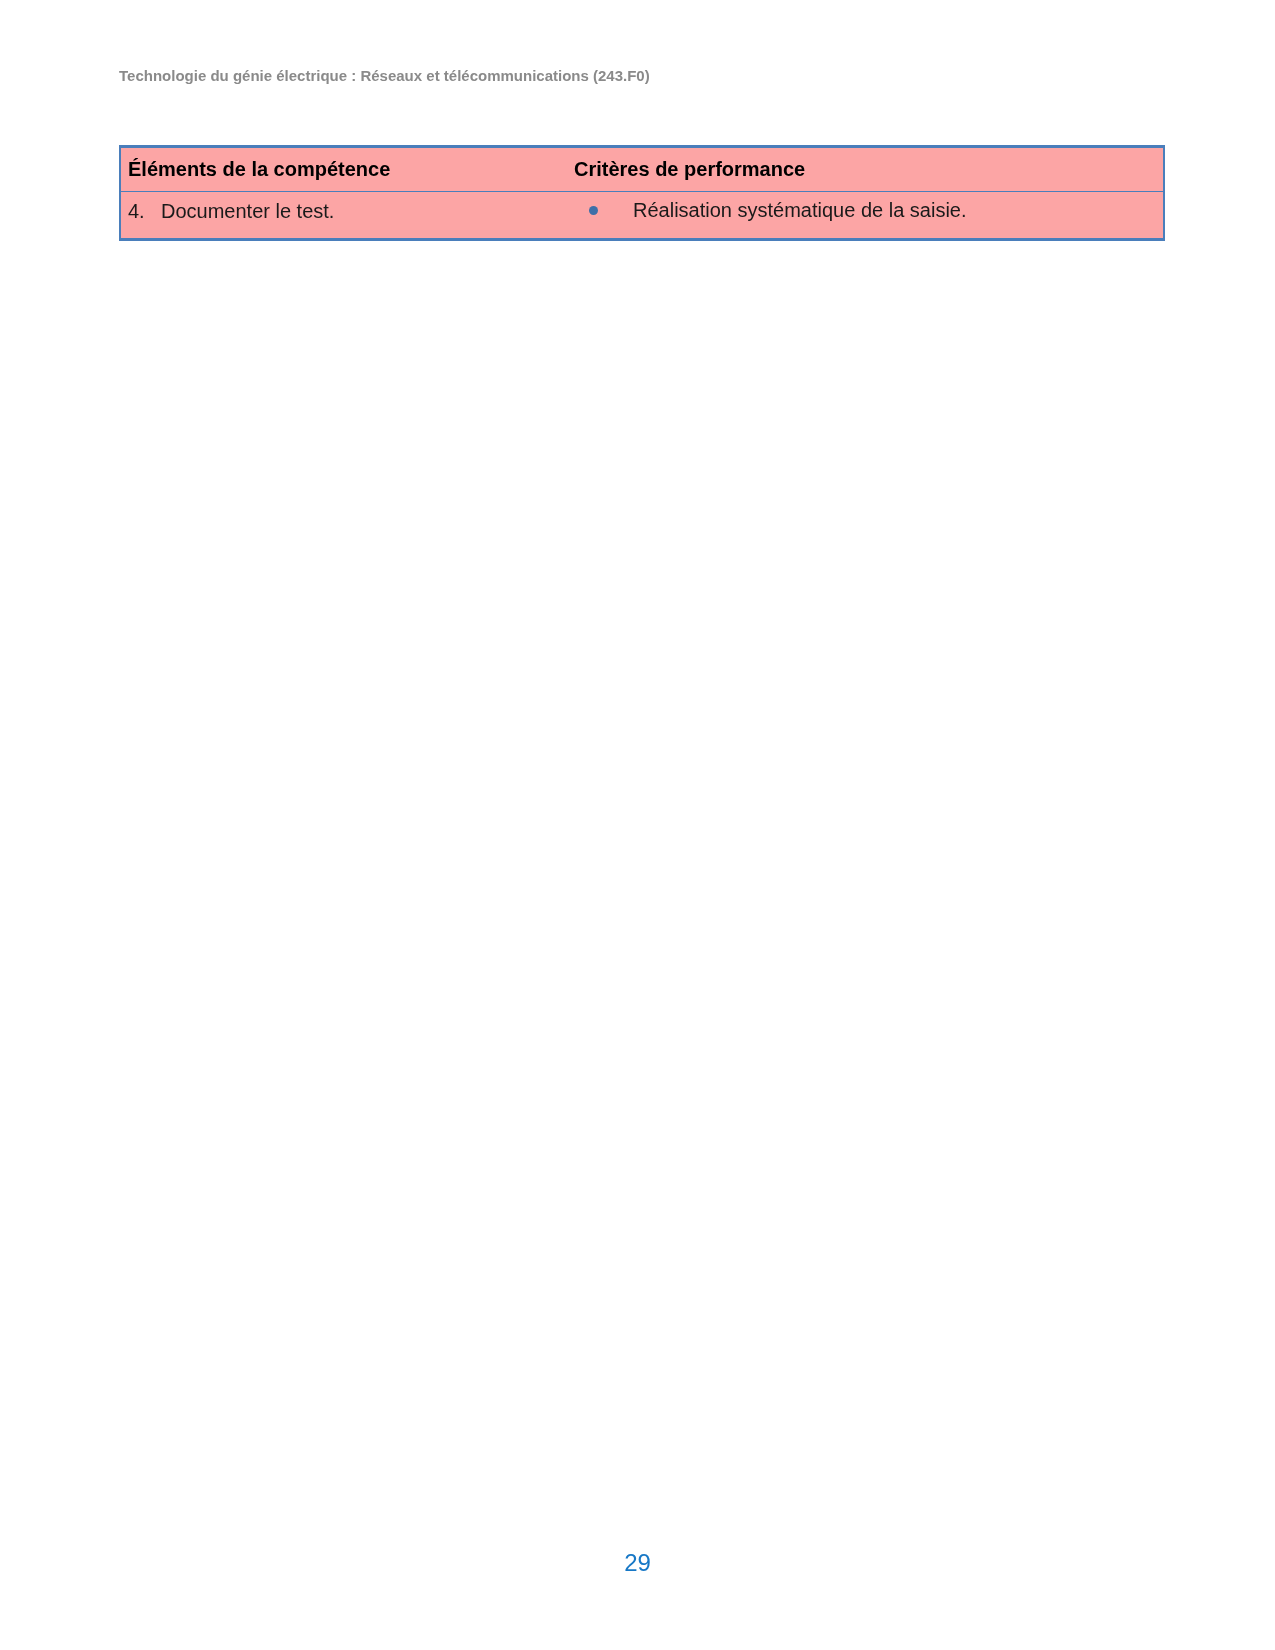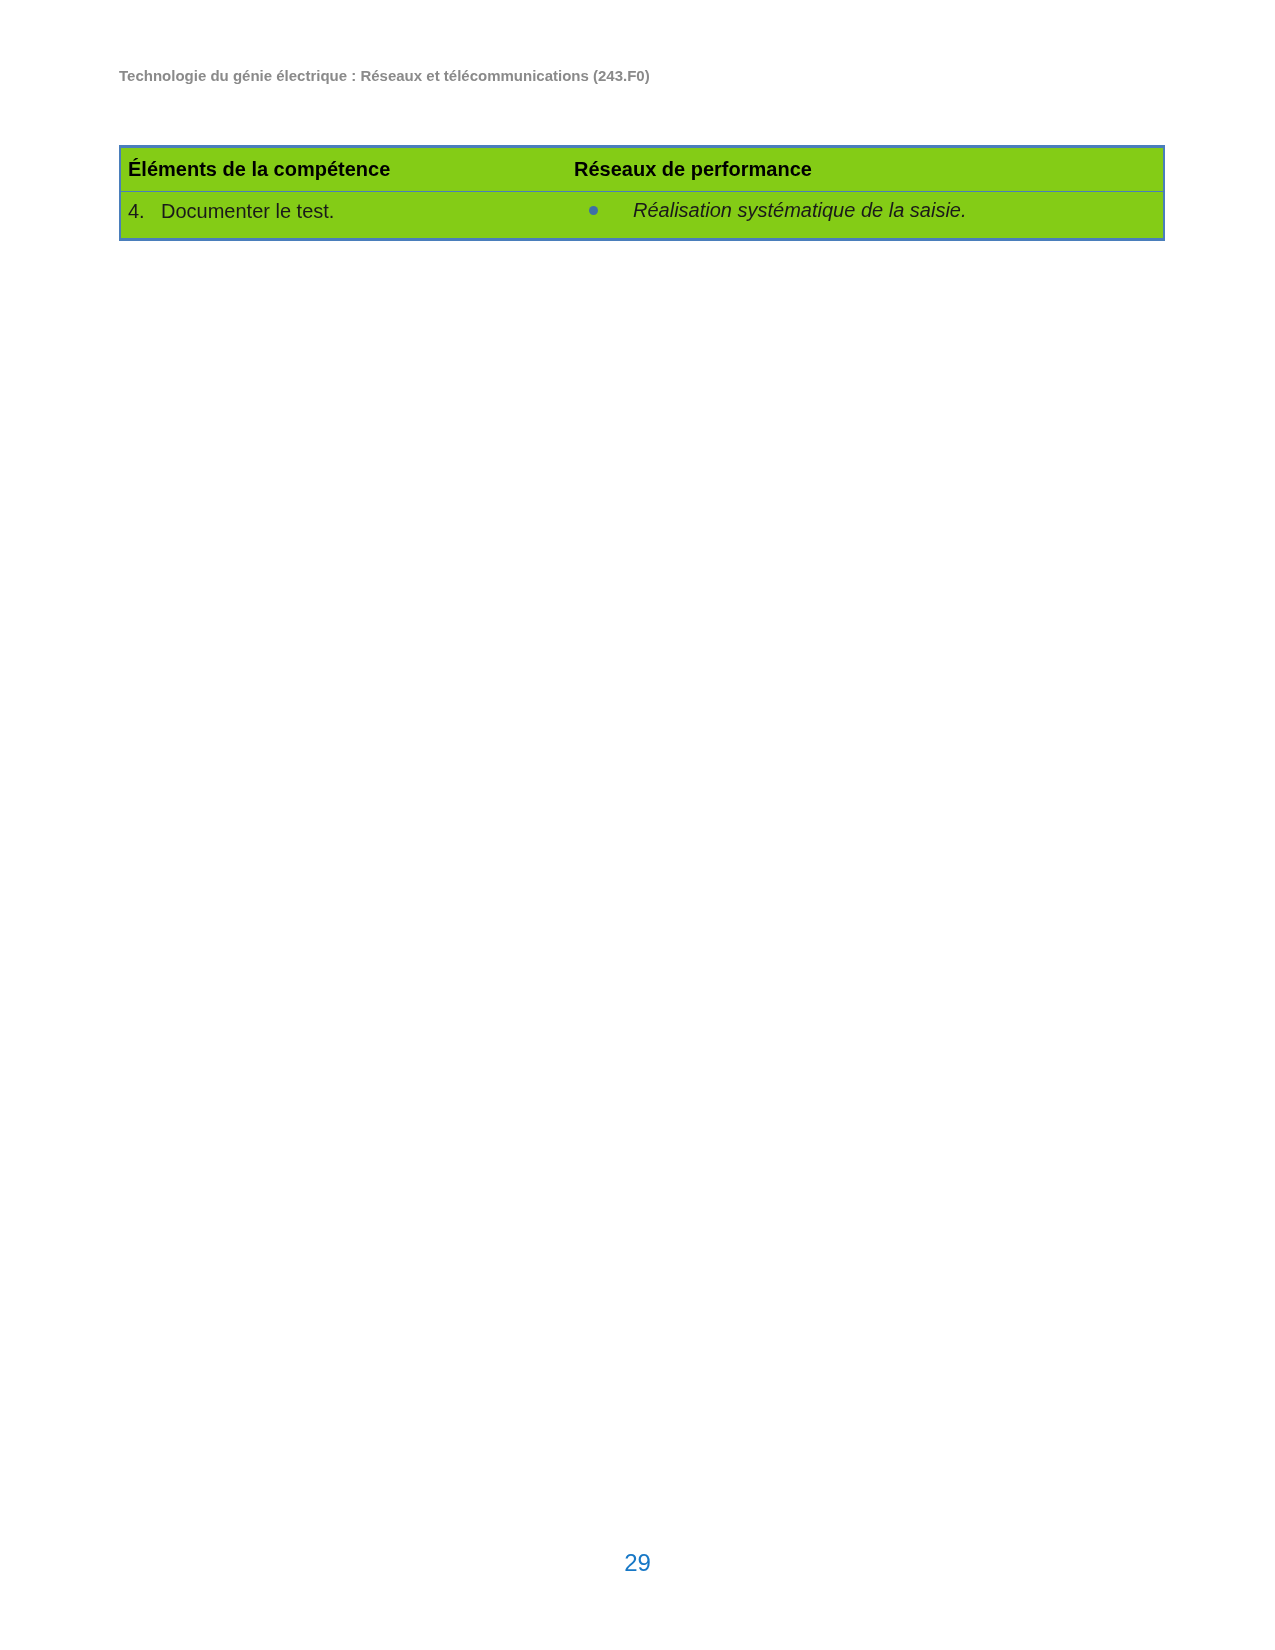--- a/index.html
+++ b/index.html
@@ -29,21 +29,21 @@
   
   .comp-table {
     position: absolute;
     left: 119px;
     top: 145px;
     width: 1046px;
     box-sizing: border-box;
     border: 2px solid #4a7ebb;
     border-top-width: 3px;
     border-bottom-width: 3px;
-    background: #84cc16;
+    background: #fca5a5;
   }
   .t-row { display: flex; }
   .t-head {
     border-bottom: 1px solid #4a7ebb;
   }
   .t-cell {
     box-sizing: border-box;
   }
   .t-cell.left {
     flex: 0 0 446px;
@@ -75,21 +75,20 @@
   }
   .crit-list {
     list-style: none;
     margin: 0;
     padding: 5px 4px 10px 0;
   }
   .crit-list li {
     display: flex;
     align-items: flex-start;
     line-height: 26px;
-    font-style: italic;
   }
   .bullet {
     flex: 0 0 auto;
     width: 9px;
     height: 9px;
     border-radius: 50%;
     background: #3e6fa8;
     margin: 9px 0 0 22px;
   }
   .crit-text {
@@ -125,21 +124,21 @@
 </head>
 <body>
 
 <div class="page">
 
   <div class="doc-header">Technologie du génie électrique : Réseaux et télécommunications (243.F0)</div>
 
   <div class="comp-table">
     <div class="t-row t-head">
       <div class="t-cell left">Éléments de la compétence</div>
-      <div class="t-cell right">Réseaux de performance</div>
+      <div class="t-cell right">Critères de performance</div>
     </div>
 
     <div class="t-row t-body">
       <div class="t-cell left">
         <span class="num">4.</span>
         <span class="el-text">Documenter le test.</span>
       </div>
       <div class="t-cell right">
         <ul class="crit-list">
           <li>

